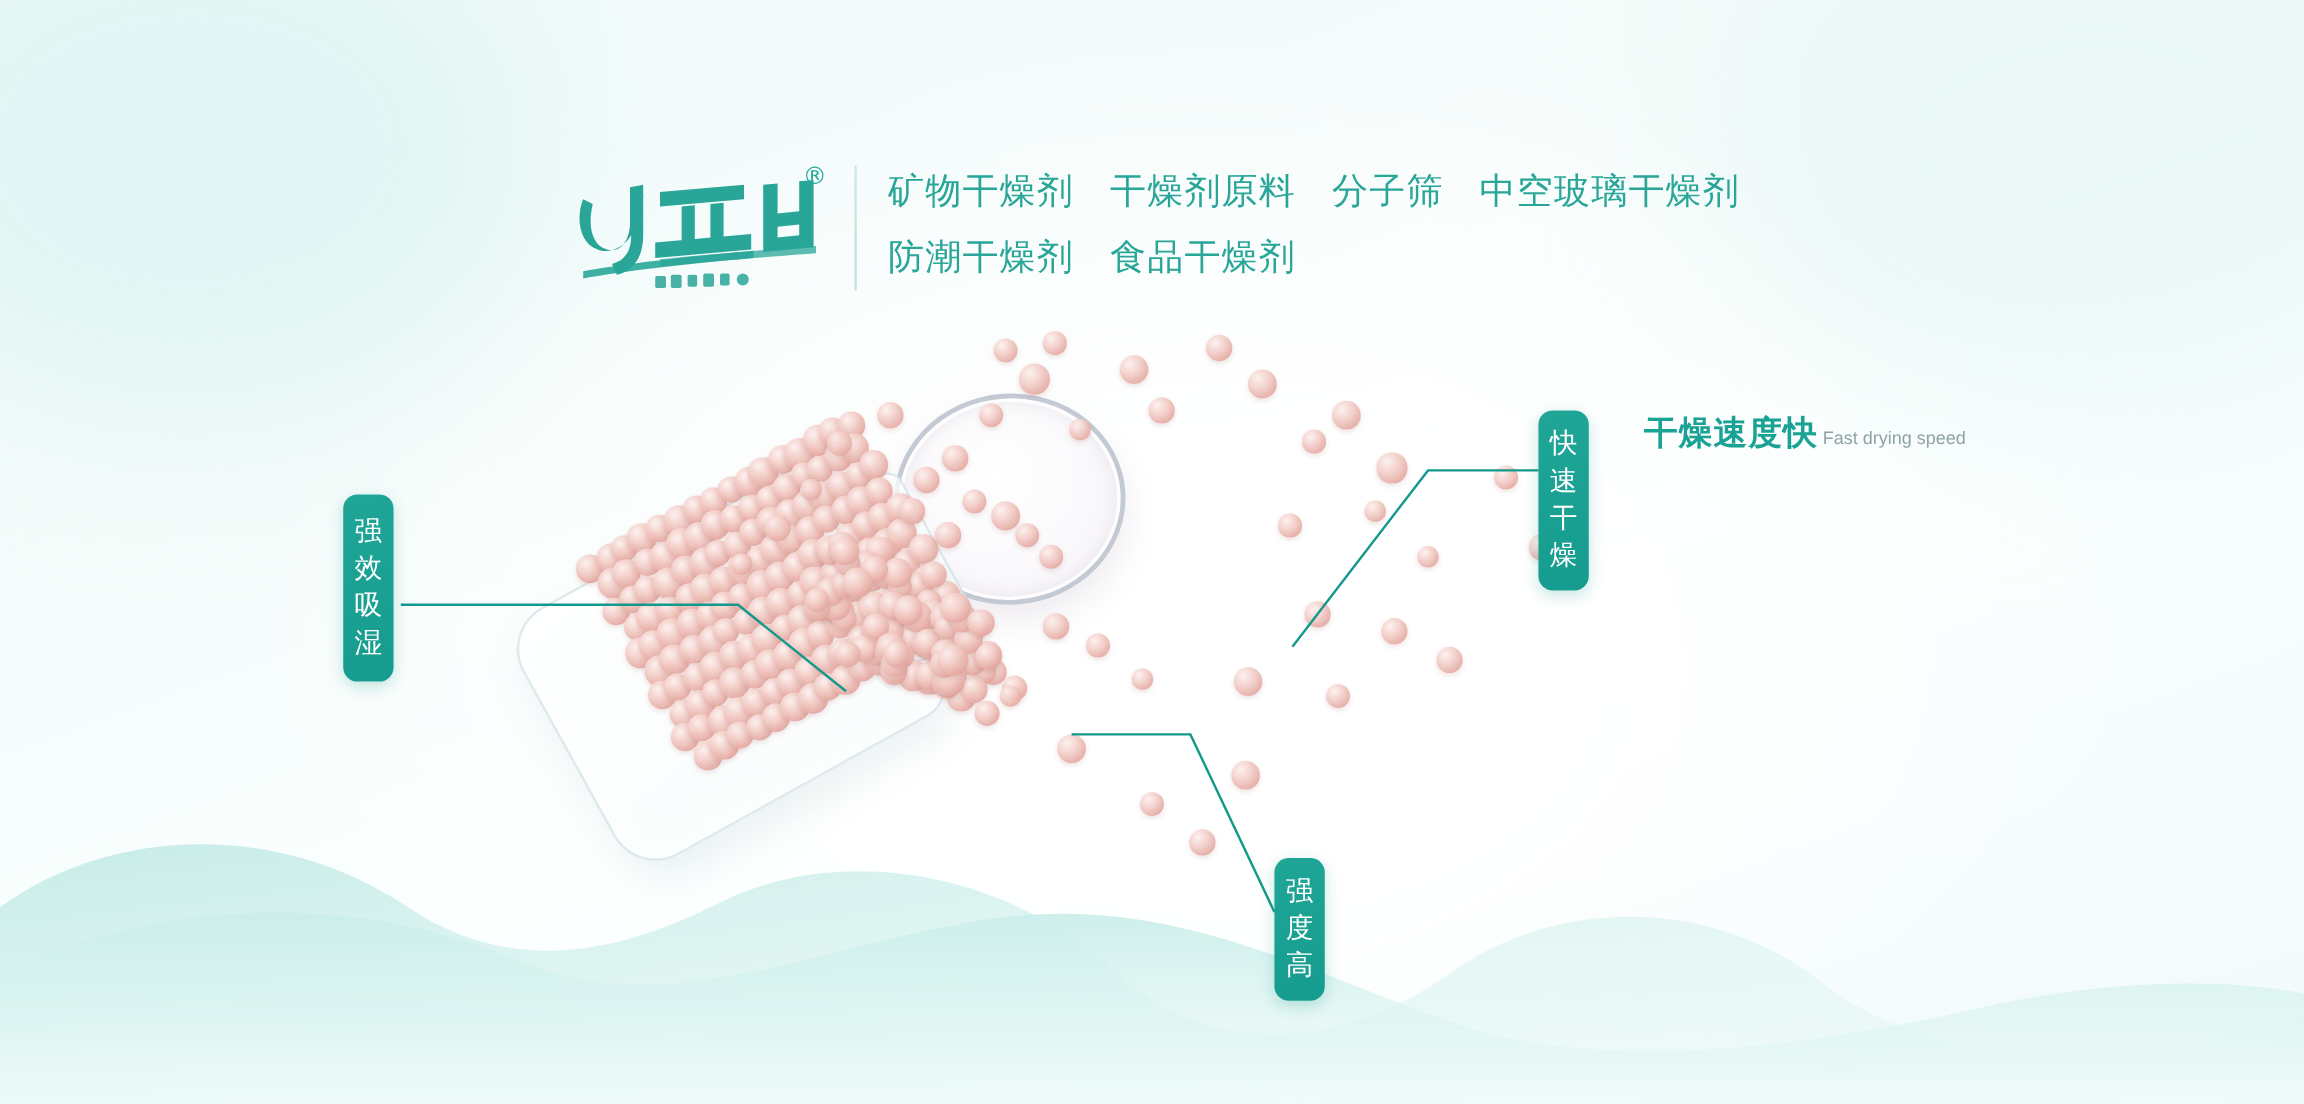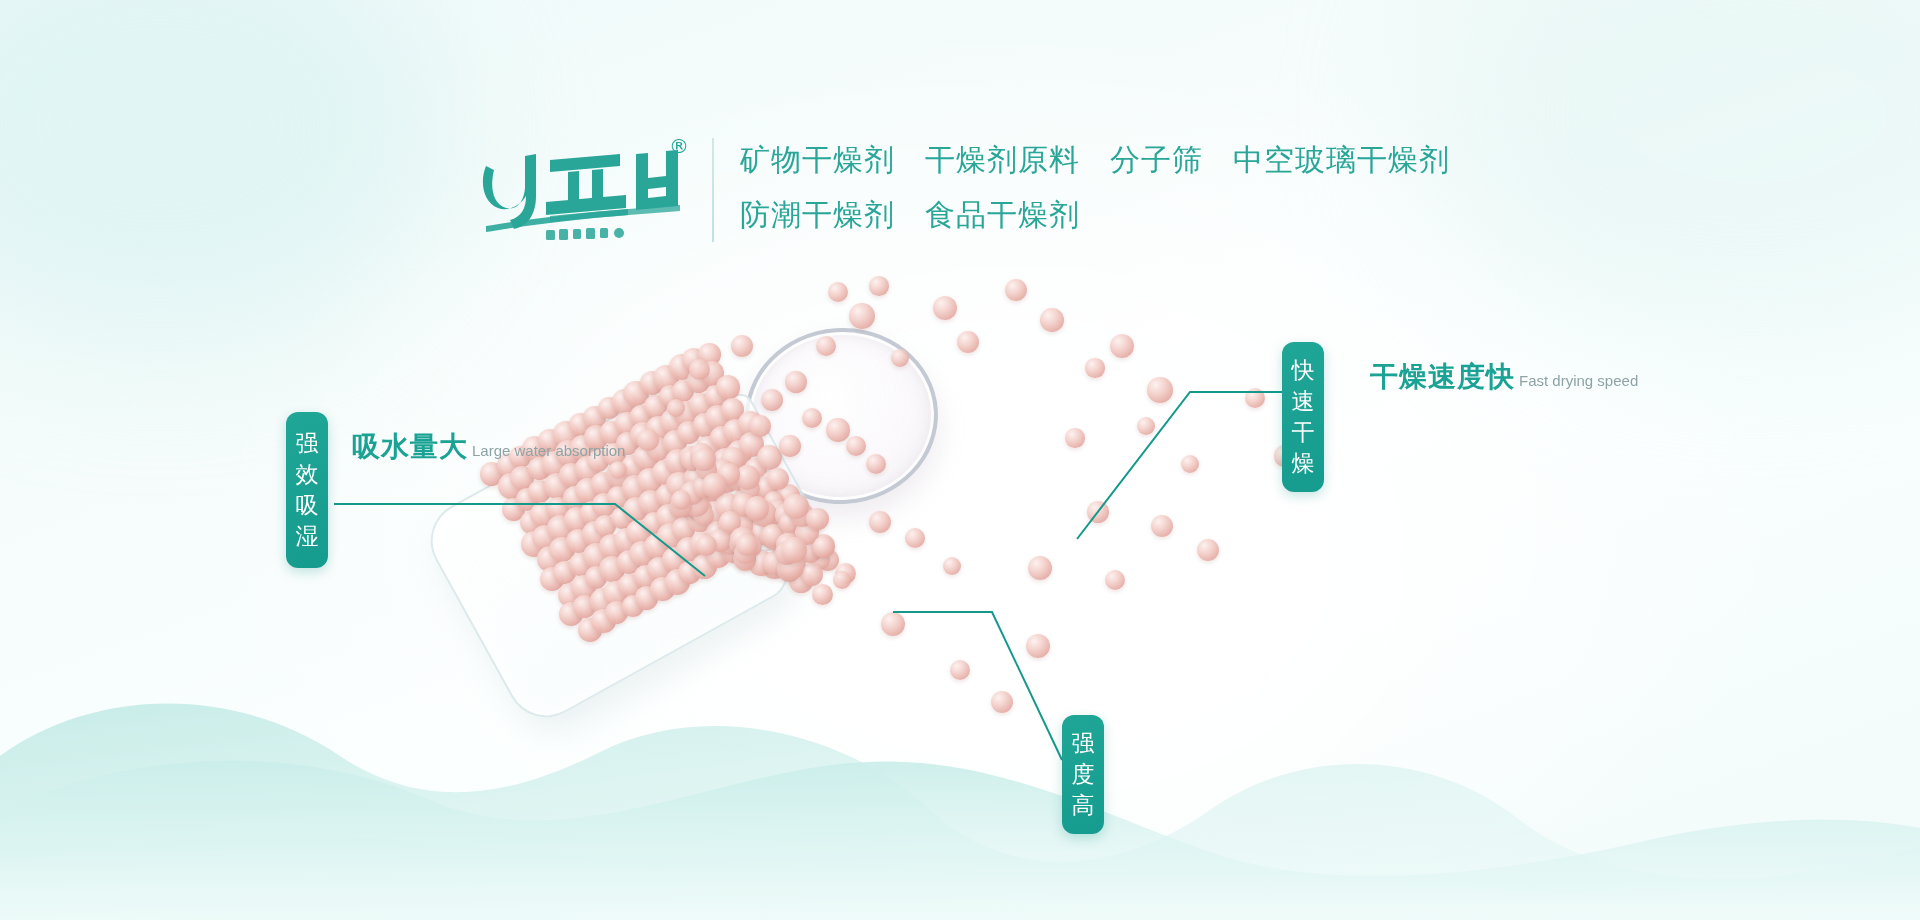--- a/index.html
+++ b/index.html
@@ -88,21 +88,21 @@
     flex:0 0 auto;width:42px;border-radius:12px;
     background:linear-gradient(165deg,#1fa697,#169c8e);
     color:#ffffff;font-size:23px;line-height:31px;
     padding:13px 0 13px 0;text-align:center;
     font-family:"DejaVu Sans","Liberation Sans",sans-serif;
     box-shadow:0 4px 12px rgba(25,150,136,.25);
     letter-spacing:0;
   }
   .badge span{display:block;}
   .ctext{margin-left:20px;}
-  .ctitle-line{display:flex;align-items:baseline;white-space:nowrap;margin-top:16px;}
+  .ctitle-line{display:flex;align-items:baseline;white-space:nowrap;}
   .ctitle{
     color:#1aa294;font-size:28px;font-weight:bold;letter-spacing:1px;
     font-family:"DejaVu Sans","Liberation Sans",sans-serif;
   }
   .csub{
     color:#8fa3a6;font-size:15px;margin-left:4px;
     font-family:"Liberation Sans",sans-serif;
   }
   .cbody{
     margin-top:9px;color:#5a6268;font-size:23px;line-height:34px;
@@ -491,24 +491,20 @@
   </svg>
 
   <div class="callout" id="callout-absorb">
     <div class="badge">
       <span>强</span>
       <span>效</span>
       <span>吸</span>
       <span>湿</span>
     </div>
     <div class="ctext">
-      <div class="ctitle-line">
-        <span class="ctitle">吸水量大</span>
-        <span class="csub">Large water absorption</span>
-      </div>
     </div>
   </div>
 
   <div class="callout" id="callout-fast">
     <div class="badge">
       <span>快</span>
       <span>速</span>
       <span>干</span>
       <span>燥</span>
     </div>

